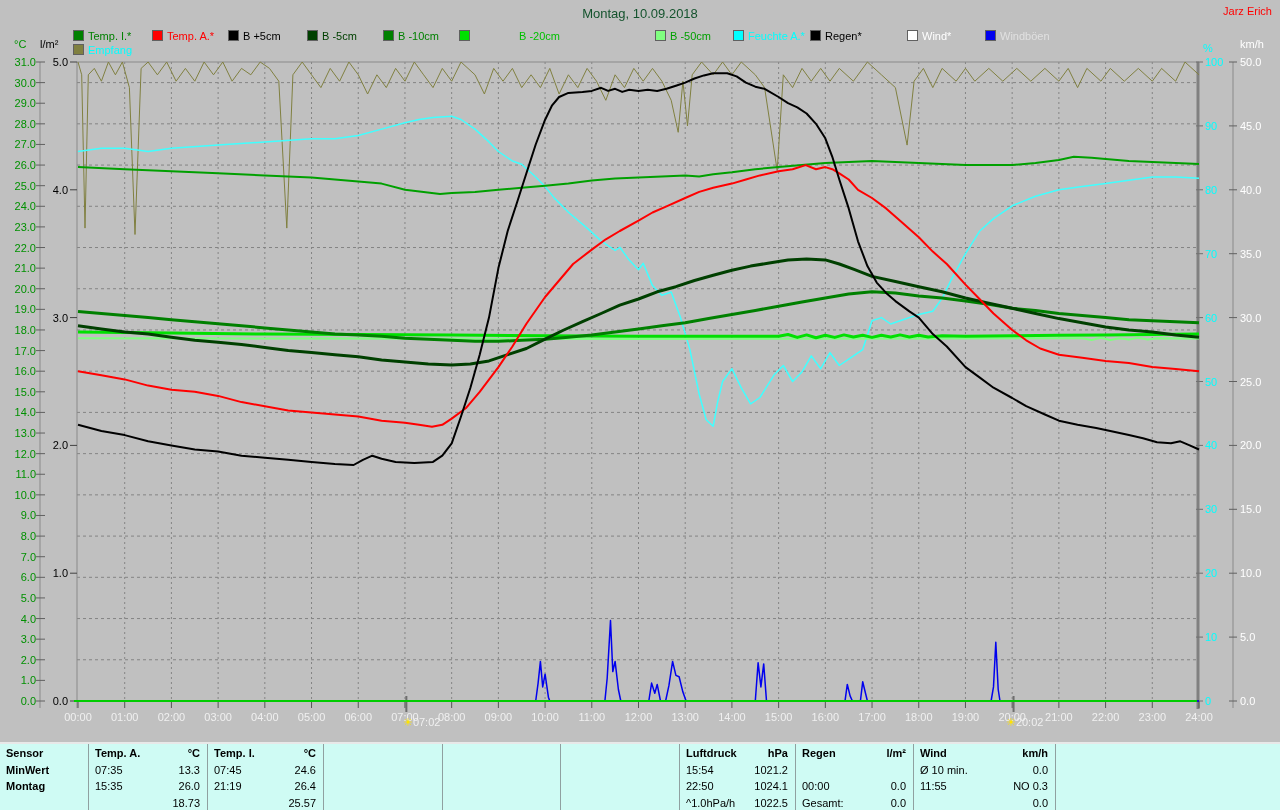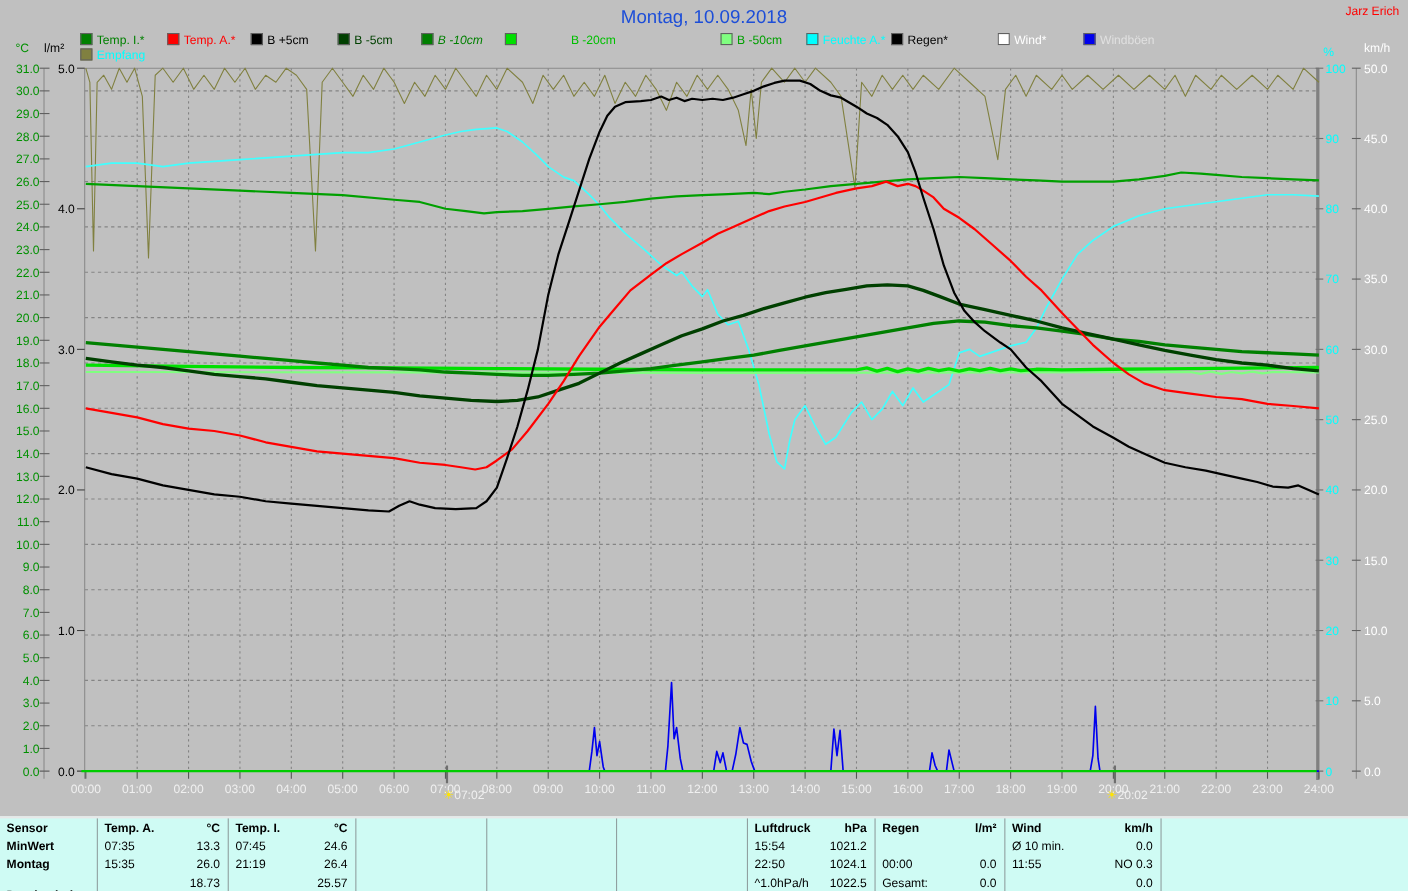--- a/index.html
+++ b/index.html
@@ -1,18 +1,18 @@
 <!DOCTYPE html>
 <html><head>
 <meta charset="utf-8">
 <style>
   html,body{margin:0;padding:0;background:#c0c0c0;}
   #root{position:relative;width:1280px;height:810px;background:#c0c0c0;overflow:hidden;
         font-family:"Liberation Sans",sans-serif;-webkit-font-smoothing:none;}
-  #title{position:absolute;top:6px;left:0;width:100%;text-align:center;color:#1d4ed8;font-size:17px;}
+  #title{position:absolute;top:6px;left:0;width:100%;text-align:center;color:#14532d;font-size:13px;}
   #owner{position:absolute;top:5px;right:8px;color:#ff0000;font-size:11px;}
   .unit{position:absolute;font-size:11px;}
   #unit-c{top:38px;left:14px;color:#009000;}
   #unit-lm2{top:38px;left:40px;color:#000;}
   #unit-pct{top:42px;left:1203px;color:#00ffff;}
   #unit-kmh{top:38px;left:1240px;color:#ffffff;}
   .legend-item{position:absolute;height:12px;font-size:11px;white-space:nowrap;}
   .legend-item .sw{display:inline-block;width:9px;height:9px;border:1px solid #606060;
         vertical-align:-1px;margin-right:4px;}
   #chart{position:absolute;left:0;top:0;}
@@ -36,21 +36,21 @@
   <div id="unit-c" class="unit">°C</div>
   <div id="unit-lm2" class="unit">l/m²</div>
   <div id="unit-pct" class="unit">%</div>
   <div id="unit-kmh" class="unit">km/h</div>
 
   <div id="legend">
       <div class="legend-item" style="left: 73px; top: 30px;"><span class="sw" style="background: rgb(0, 128, 0);"></span><span style="color: rgb(0, 128, 0);">Temp. I.*</span></div>
       <div class="legend-item" style="left: 152px; top: 30px;"><span class="sw" style="background: rgb(255, 0, 0);"></span><span style="color: rgb(255, 0, 0);">Temp. A.*</span></div>
       <div class="legend-item" style="left: 228px; top: 30px;"><span class="sw" style="background: rgb(0, 0, 0);"></span><span style="color: rgb(0, 0, 0);">B +5cm</span></div>
       <div class="legend-item" style="left: 307px; top: 30px;"><span class="sw" style="background: rgb(0, 64, 0);"></span><span style="color: rgb(0, 64, 0);">B -5cm</span></div>
-      <div class="legend-item" style="left: 383px; top: 30px; font-style: italic;"><span class="sw" style="background: rgb(0, 128, 0);"></span><span style="color: rgb(0, 128, 0);">B -10cm</span></div>
+      <div class="legend-item" style="left: 383px; top: 30px;"><span class="sw" style="background: rgb(0, 128, 0);"></span><span style="color: rgb(0, 128, 0);">B -10cm</span></div>
       <div class="legend-item" style="left: 459px; top: 30px;"><span class="sw" style="background: rgb(0, 224, 0);"></span><span style="color: rgb(0, 192, 0); padding-left: 45px;">B -20cm</span></div>
       <div class="legend-item" style="left: 655px; top: 30px;"><span class="sw" style="background: rgb(128, 255, 128);"></span><span style="color: rgb(0, 160, 0);">B -50cm</span></div>
       <div class="legend-item" style="left: 733px; top: 30px;"><span class="sw" style="background: rgb(0, 255, 255);"></span><span style="color: rgb(0, 255, 255);">Feuchte A.*</span></div>
       <div class="legend-item" style="left: 810px; top: 30px;"><span class="sw" style="background: rgb(0, 0, 0);"></span><span style="color: rgb(0, 0, 0);">Regen*</span></div>
       <div class="legend-item" style="left: 907px; top: 30px;"><span class="sw" style="background: rgb(255, 255, 255);"></span><span style="color: rgb(255, 255, 255);">Wind*</span></div>
       <div class="legend-item" style="left: 985px; top: 30px;"><span class="sw" style="background: rgb(0, 0, 238);"></span><span style="color: rgb(224, 224, 224);">Windböen</span></div>
       <div class="legend-item" style="left: 73px; top: 44px;"><span class="sw" style="background: rgb(128, 128, 64);"></span><span style="color: rgb(0, 255, 255);">Empfang</span></div>
     </div>
 
   <svg id="chart" width="1280" height="742">

